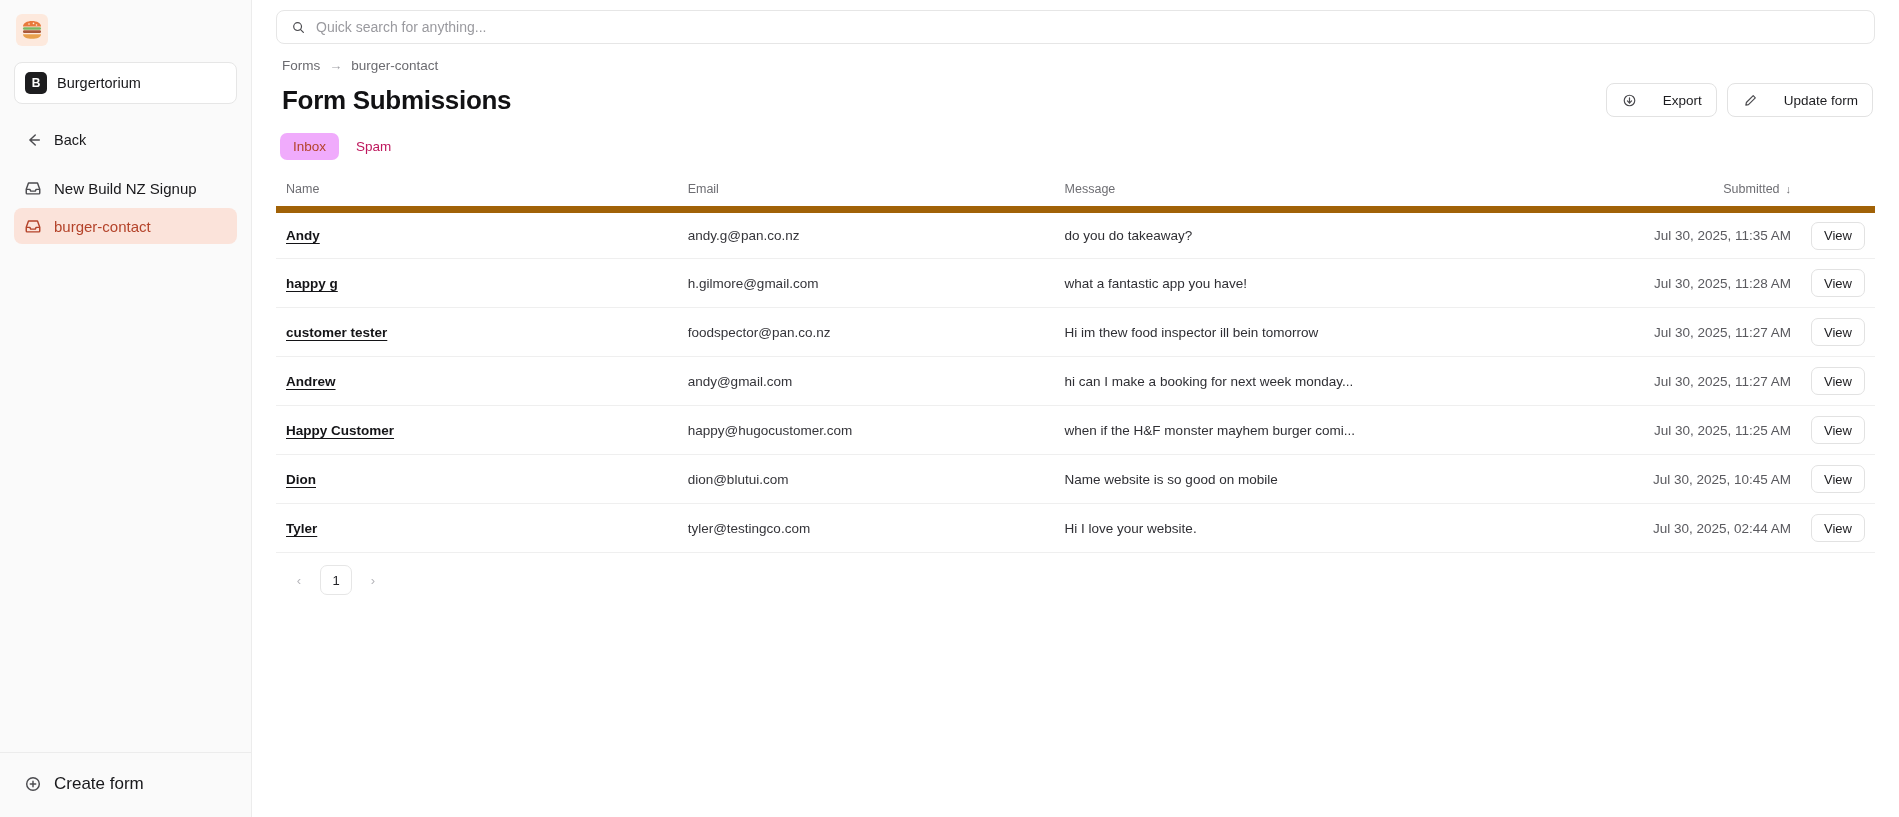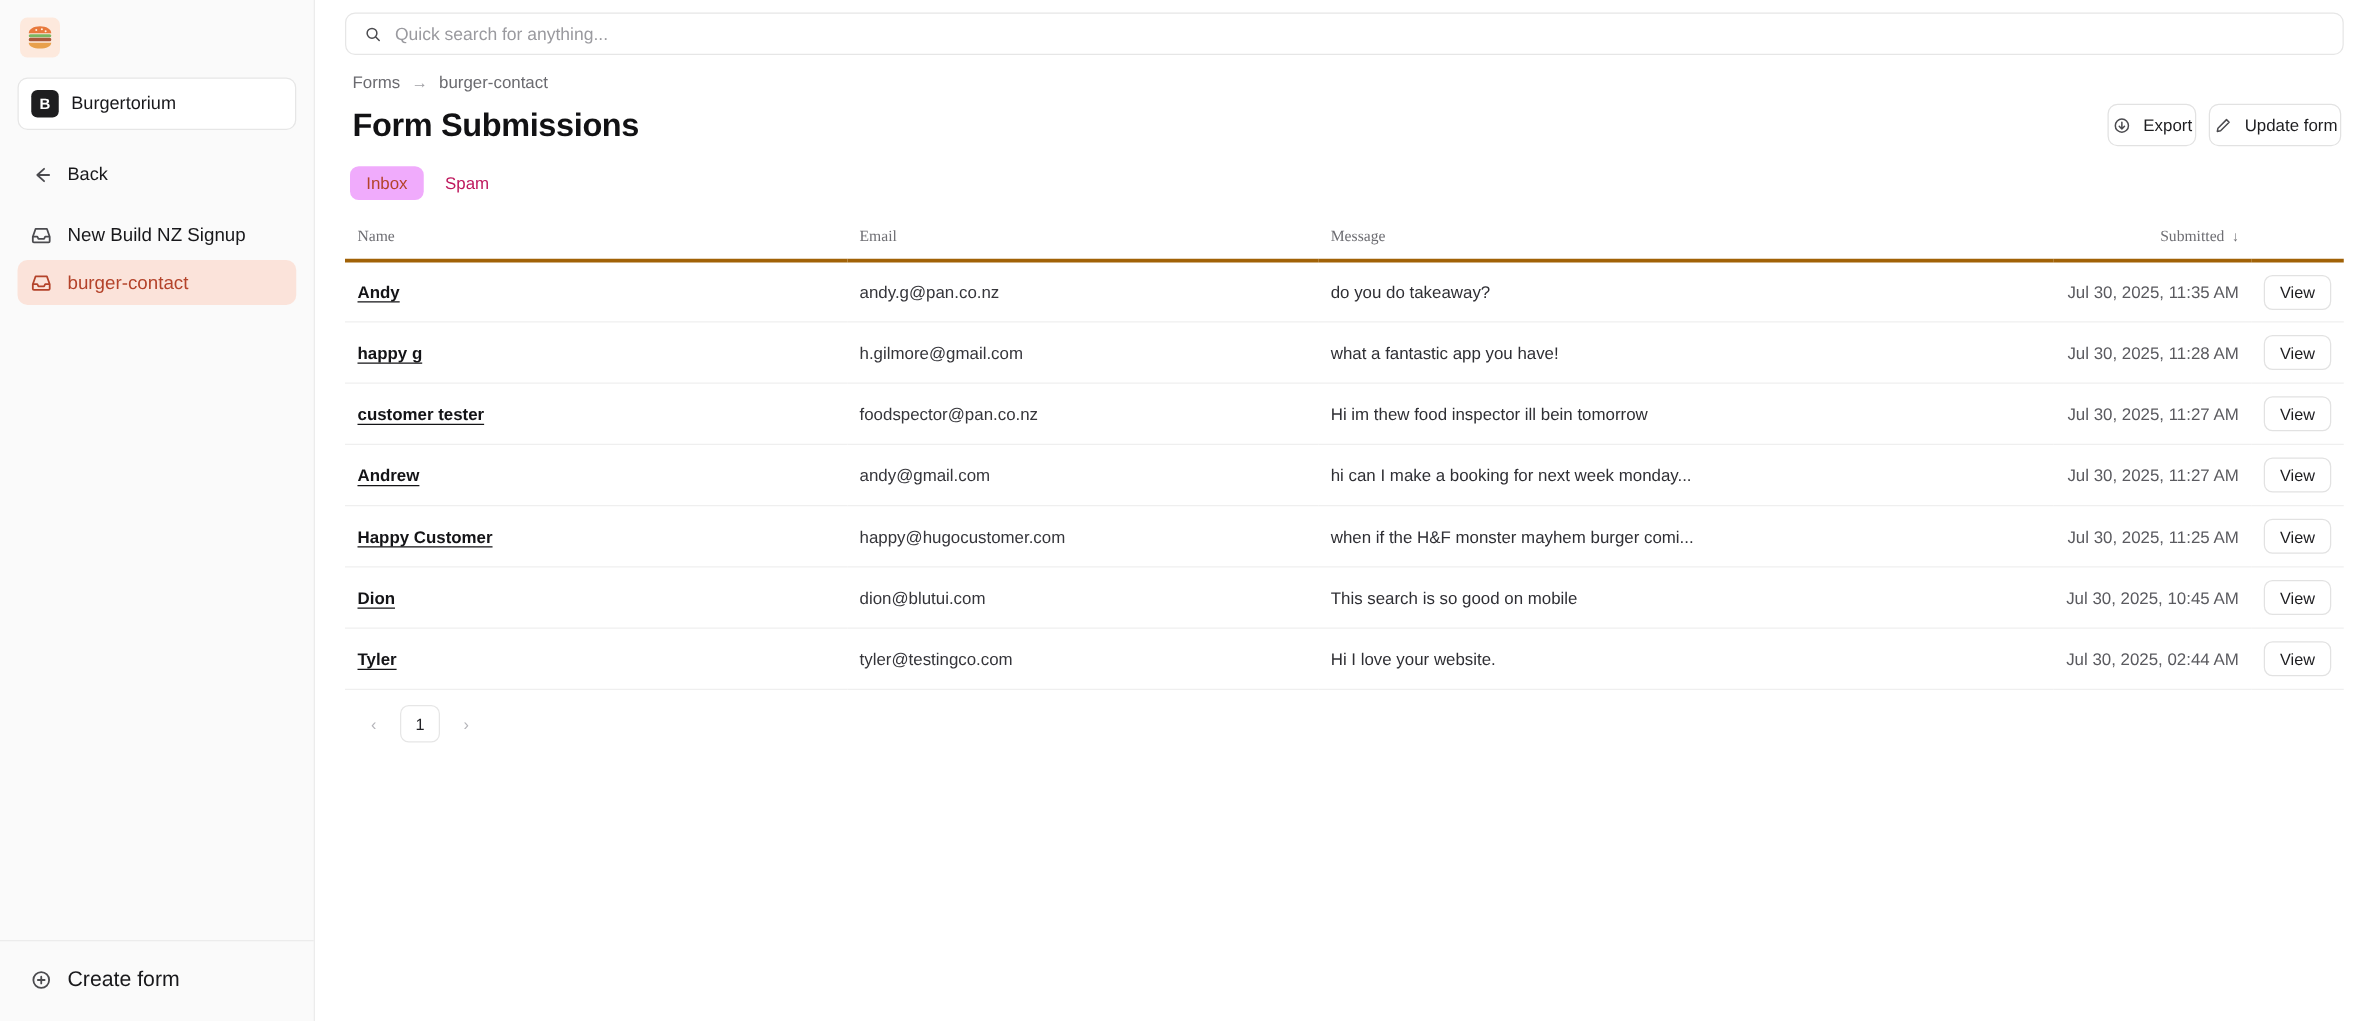--- a/index.html
+++ b/index.html
@@ -171,22 +171,22 @@
   .head-actions { display: flex; gap: 10px; }
   .btn {
     height: 34px;
     border: 1px solid #e2e2e2;
     background: #fff;
     border-radius: 8px;
     font-size: 13.5px;
     color: #1d1d20;
     display: flex;
     align-items: center;
-    gap: 8px;
-    padding: 0 2px;
+    gap: 24px;
+    padding: 0 14px;
     cursor: pointer;
     font-family: "Liberation Sans", sans-serif;
   }
 
   .tabs {
     display: flex;
     gap: 4px;
     padding: 16px 24px 0 28px;
   }
   .tab {
@@ -200,22 +200,21 @@
 
   
   .table-wrap { padding: 14px 24px 0 24px; }
   table { width: 100%; border-collapse: collapse; }
   thead th {
     text-align: left;
     font-size: 12.5px;
     font-weight: 400;
     color: #6e6e73;
     padding: 8px 10px 10px 10px;
-    border-bottom: 3px solid #a16207;
-    font-family: Liberation Serif, serif;
+    border-bottom: 7px solid #a16207;
   }
   thead th.col-name { width: 415px; padding-left: 10px; }
   thead th.col-email { width: 385px; }
   thead th.col-msg { width: 600px; }
   thead th.col-sub { text-align: right; padding-right: 10px; }
   thead th.col-act { width: 70px; }
   .sort-arrow { margin-left: 6px; font-size: 11px; color: #6e6e73; }
 
   tbody tr { border-bottom: 1px solid #efefef; height: 49px; }
   tbody td {
@@ -438,21 +437,21 @@
           <tr>
             <td class="name"><a>Happy Customer</a></td>
             <td>happy@hugocustomer.com</td>
             <td class="msg">when if the H&amp;F monster mayhem burger comi...</td>
             <td class="submitted">Jul 30, 2025, 11:25 AM</td>
             <td class="action"><button class="view-btn">View</button></td>
           </tr>
           <tr>
             <td class="name"><a>Dion</a></td>
             <td>dion@blutui.com</td>
-            <td class="msg">This search is so good on mobile</td>
+            <td class="msg">Name website is so good on mobile</td>
             <td class="submitted">Jul 30, 2025, 10:45 AM</td>
             <td class="action"><button class="view-btn">View</button></td>
           </tr>
           <tr>
             <td class="name"><a>Tyler</a></td>
             <td>tyler@testingco.com</td>
             <td class="msg">Hi I love your website.</td>
             <td class="submitted">Jul 30, 2025, 02:44 AM</td>
             <td class="action"><button class="view-btn">View</button></td>
           </tr>

